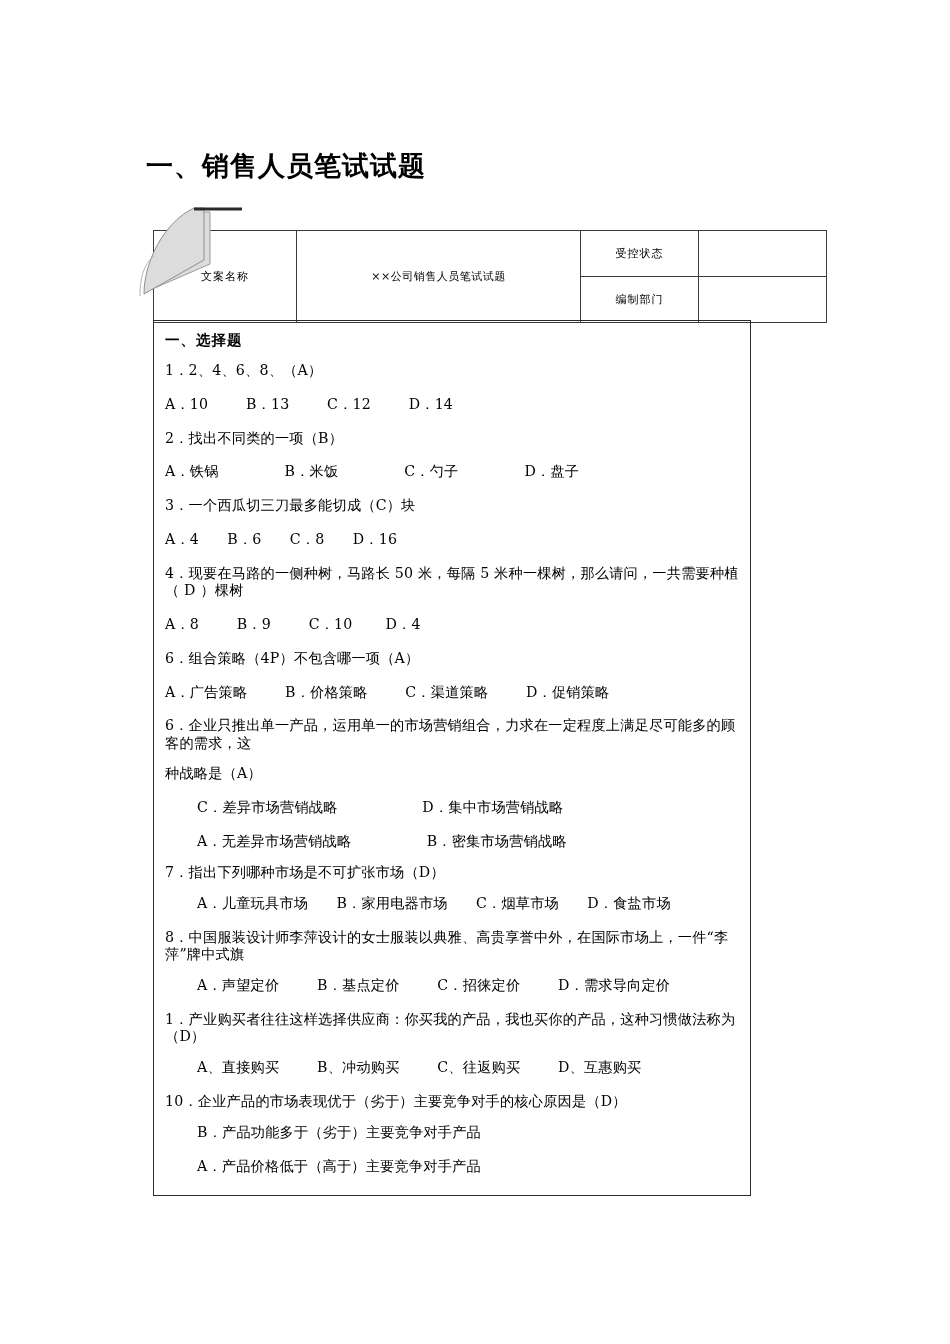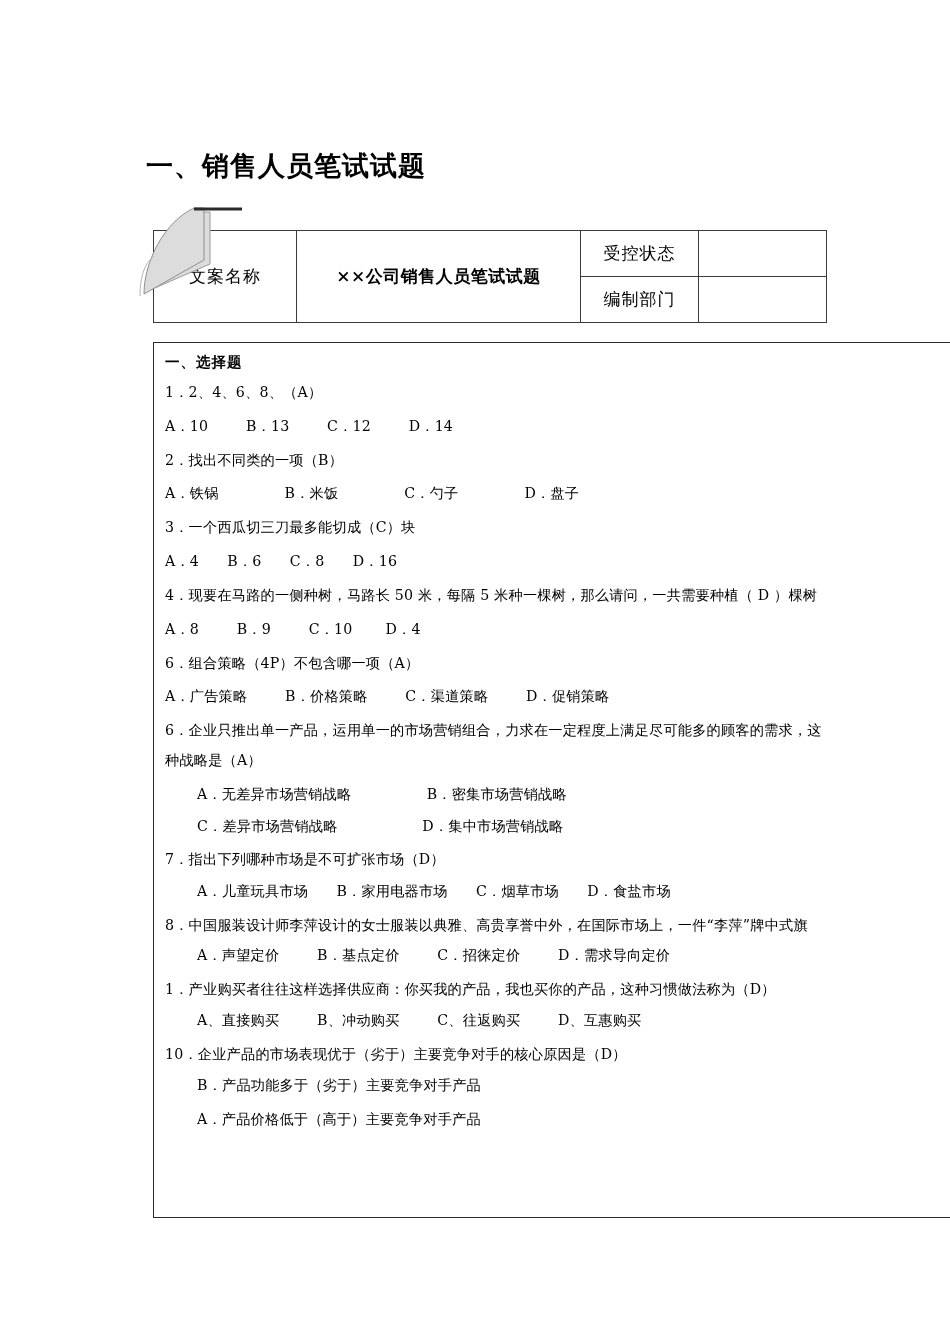--- a/index.html
+++ b/index.html
@@ -40,54 +40,53 @@
   .hdr-table {
     position: absolute;
     left: 149px;
     top: 230px;
     width: 669px;
     border-collapse: collapse;
     table-layout: fixed;
   }
   .hdr-table td {
     border: 1px solid #3a3a3a;
-    font-size: 17px;
+    font-size: 11px;
     padding: 0;
     text-align: center;
     vertical-align: middle;
     font-family: "DejaVu Serif", "Liberation Serif", serif;
   }
   .cell-label-name { width: 142px; height: 90px; letter-spacing: 1px; }
-  .cell-doc-name   { width: 283px; font-family: "DejaVu Sans","Liberation Sans",sans-serif; font-weight: bold; font-size: 14.5px; letter-spacing: .5px;}
+  .cell-doc-name   { width: 283px; font-family: "DejaVu Sans","Liberation Sans",sans-serif; font-weight: normal; font-size: 14.5px; letter-spacing: .5px;}
   .cell-k          { width: 117px; height: 45px; letter-spacing: 1px;}
   .cell-v          { width: 127px; }
   
   .no-left { border-left: 1px solid #3a3a3a; }
 
   
   .curl {
     position: absolute;
     left: 134px;
     top: 204px;
     width: 110px;
     height: 92px;
     pointer-events: none;
   }
 
   
   .content-box {
     position: absolute;
     left: 149px;
     top: 320px;
-    width: 798px;
+    width: 598px;
     height: 876px;
     border: 1.4px solid #2b2b2b;
     box-sizing: border-box;
     padding: 8px 11px 0 11px;
-    margin-top: 22px;
   }
 
   .sec-head {
     font-family: "DejaVu Sans", "Liberation Sans", sans-serif;
     font-size: 14.5px;
     font-weight: bold;
     letter-spacing: 1px;
     margin: 2px 0 12px 0;
   }
 
@@ -149,22 +148,22 @@
     <div class="line opt-row">A．4      B．6      C．8      D．16</div>
 
     <div class="line">4．现要在马路的一侧种树，马路长 50 米，每隔 5 米种一棵树，那么请问，一共需要种植（ D ）棵树</div>
     <div class="line opt-row">A．8        B．9        C．10       D．4</div>
 
     <div class="line">6．组合策略（4P）不包含哪一项（A）</div>
     <div class="line opt-row">A．广告策略        B．价格策略        C．渠道策略        D．促销策略</div>
 
     <div class="line q-wrap">6．企业只推出单一产品，运用单一的市场营销组合，力求在一定程度上满足尽可能多的顾客的需求，这</div>
     <div class="line cont">种战略是（A）</div>
+    <div class="line indent">C．差异市场营销战略                  D．集中市场营销战略</div>
     <div class="line indent tight">A．无差异市场营销战略                B．密集市场营销战略</div>
-    <div class="line indent">C．差异市场营销战略                  D．集中市场营销战略</div>
 
     <div class="line tight">7．指出下列哪种市场是不可扩张市场（D）</div>
     <div class="line indent">A．儿童玩具市场      B．家用电器市场      C．烟草市场      D．食盐市场</div>
 
     <div class="line q-wrap">8．中国服装设计师李萍设计的女士服装以典雅、高贵享誉中外，在国际市场上，一件“李萍”牌中式旗</div>
     <div class="line indent">A．声望定价        B．基点定价        C．招徕定价        D．需求导向定价</div>
 
     <div class="line tight">1．产业购买者往往这样选择供应商：你买我的产品，我也买你的产品，这种习惯做法称为（D）</div>
     <div class="line indent">A、直接购买        B、冲动购买        C、往返购买        D、互惠购买</div>
 

